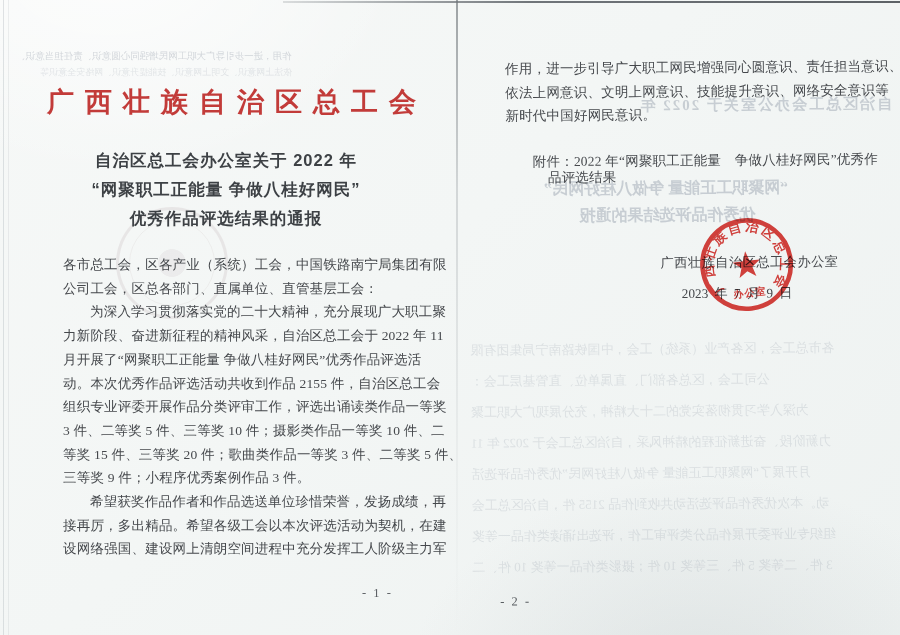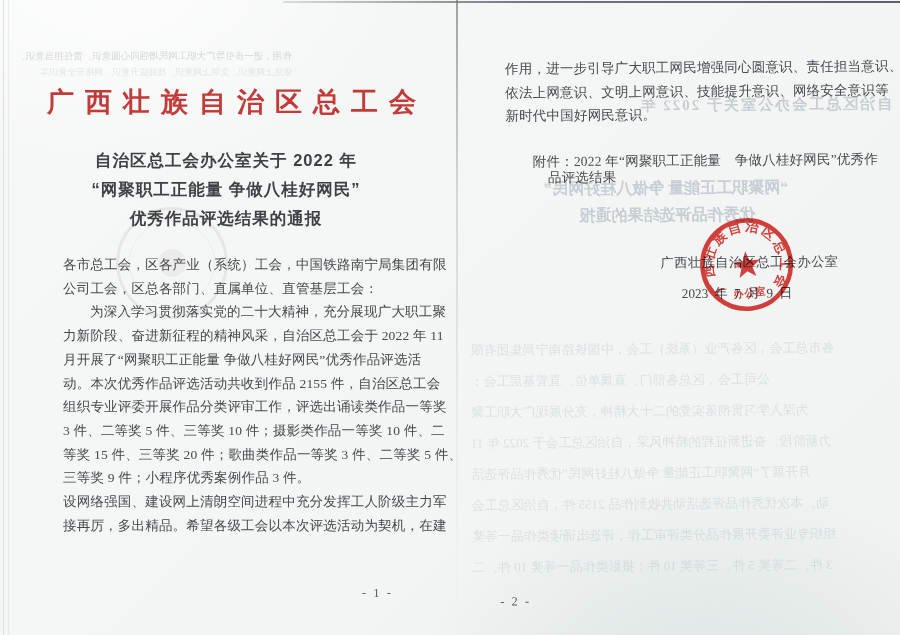--- a/index.html
+++ b/index.html
@@ -88,22 +88,23 @@
       <div>各市总工会，区各产业（系统）工会，中国铁路南宁局集团有限</div>
       <div>公司工会，区总各部门、直属单位、直管基层工会：</div>
       <div class="indent">为深入学习贯彻落实党的二十大精神，充分展现广大职工聚</div>
       <div>力新阶段、奋进新征程的精神风采，自治区总工会于 2022 年 11</div>
       <div>月开展了“网聚职工正能量 争做八桂好网民”优秀作品评选活</div>
       <div>动。本次优秀作品评选活动共收到作品 2155 件，自治区总工会</div>
       <div>组织专业评委开展作品分类评审工作，评选出诵读类作品一等奖</div>
       <div>3 件、二等奖 5 件、三等奖 10 件；摄影类作品一等奖 10 件、二</div>
       <div>等奖 15 件、三等奖 20 件；歌曲类作品一等奖 3 件、二等奖 5 件、</div>
       <div>三等奖 9 件；小程序优秀案例作品 3 件。</div>
+      <div class="indent">希望获奖作品作者和作品选送单位珍惜荣誉，发扬成绩，再</div>
+      <div>接再厉，多出精品。希望各级工会以本次评选活动为契机，在建</div>
       <div>设网络强国、建设网上清朗空间进程中充分发挥工人阶级主力军</div>
-      <div>接再厉，多出精品。希望各级工会以本次评选活动为契机，在建</div>
     </div>
 
     <div class="pageno pn1">- 1 -</div>
   </section>
 
   <section class="page page2"></section>
   <div class="p2rot">
 
     <div class="ghost bold" style="top:100px;left:640px;font-size:15px;letter-spacing:2px;">自治区总工会办公室关于 2022 年</div>
     <div class="ghost bold" style="top:182px;left:545px;font-size:16px;">“网聚职工正能量 争做八桂好网民”</div>

